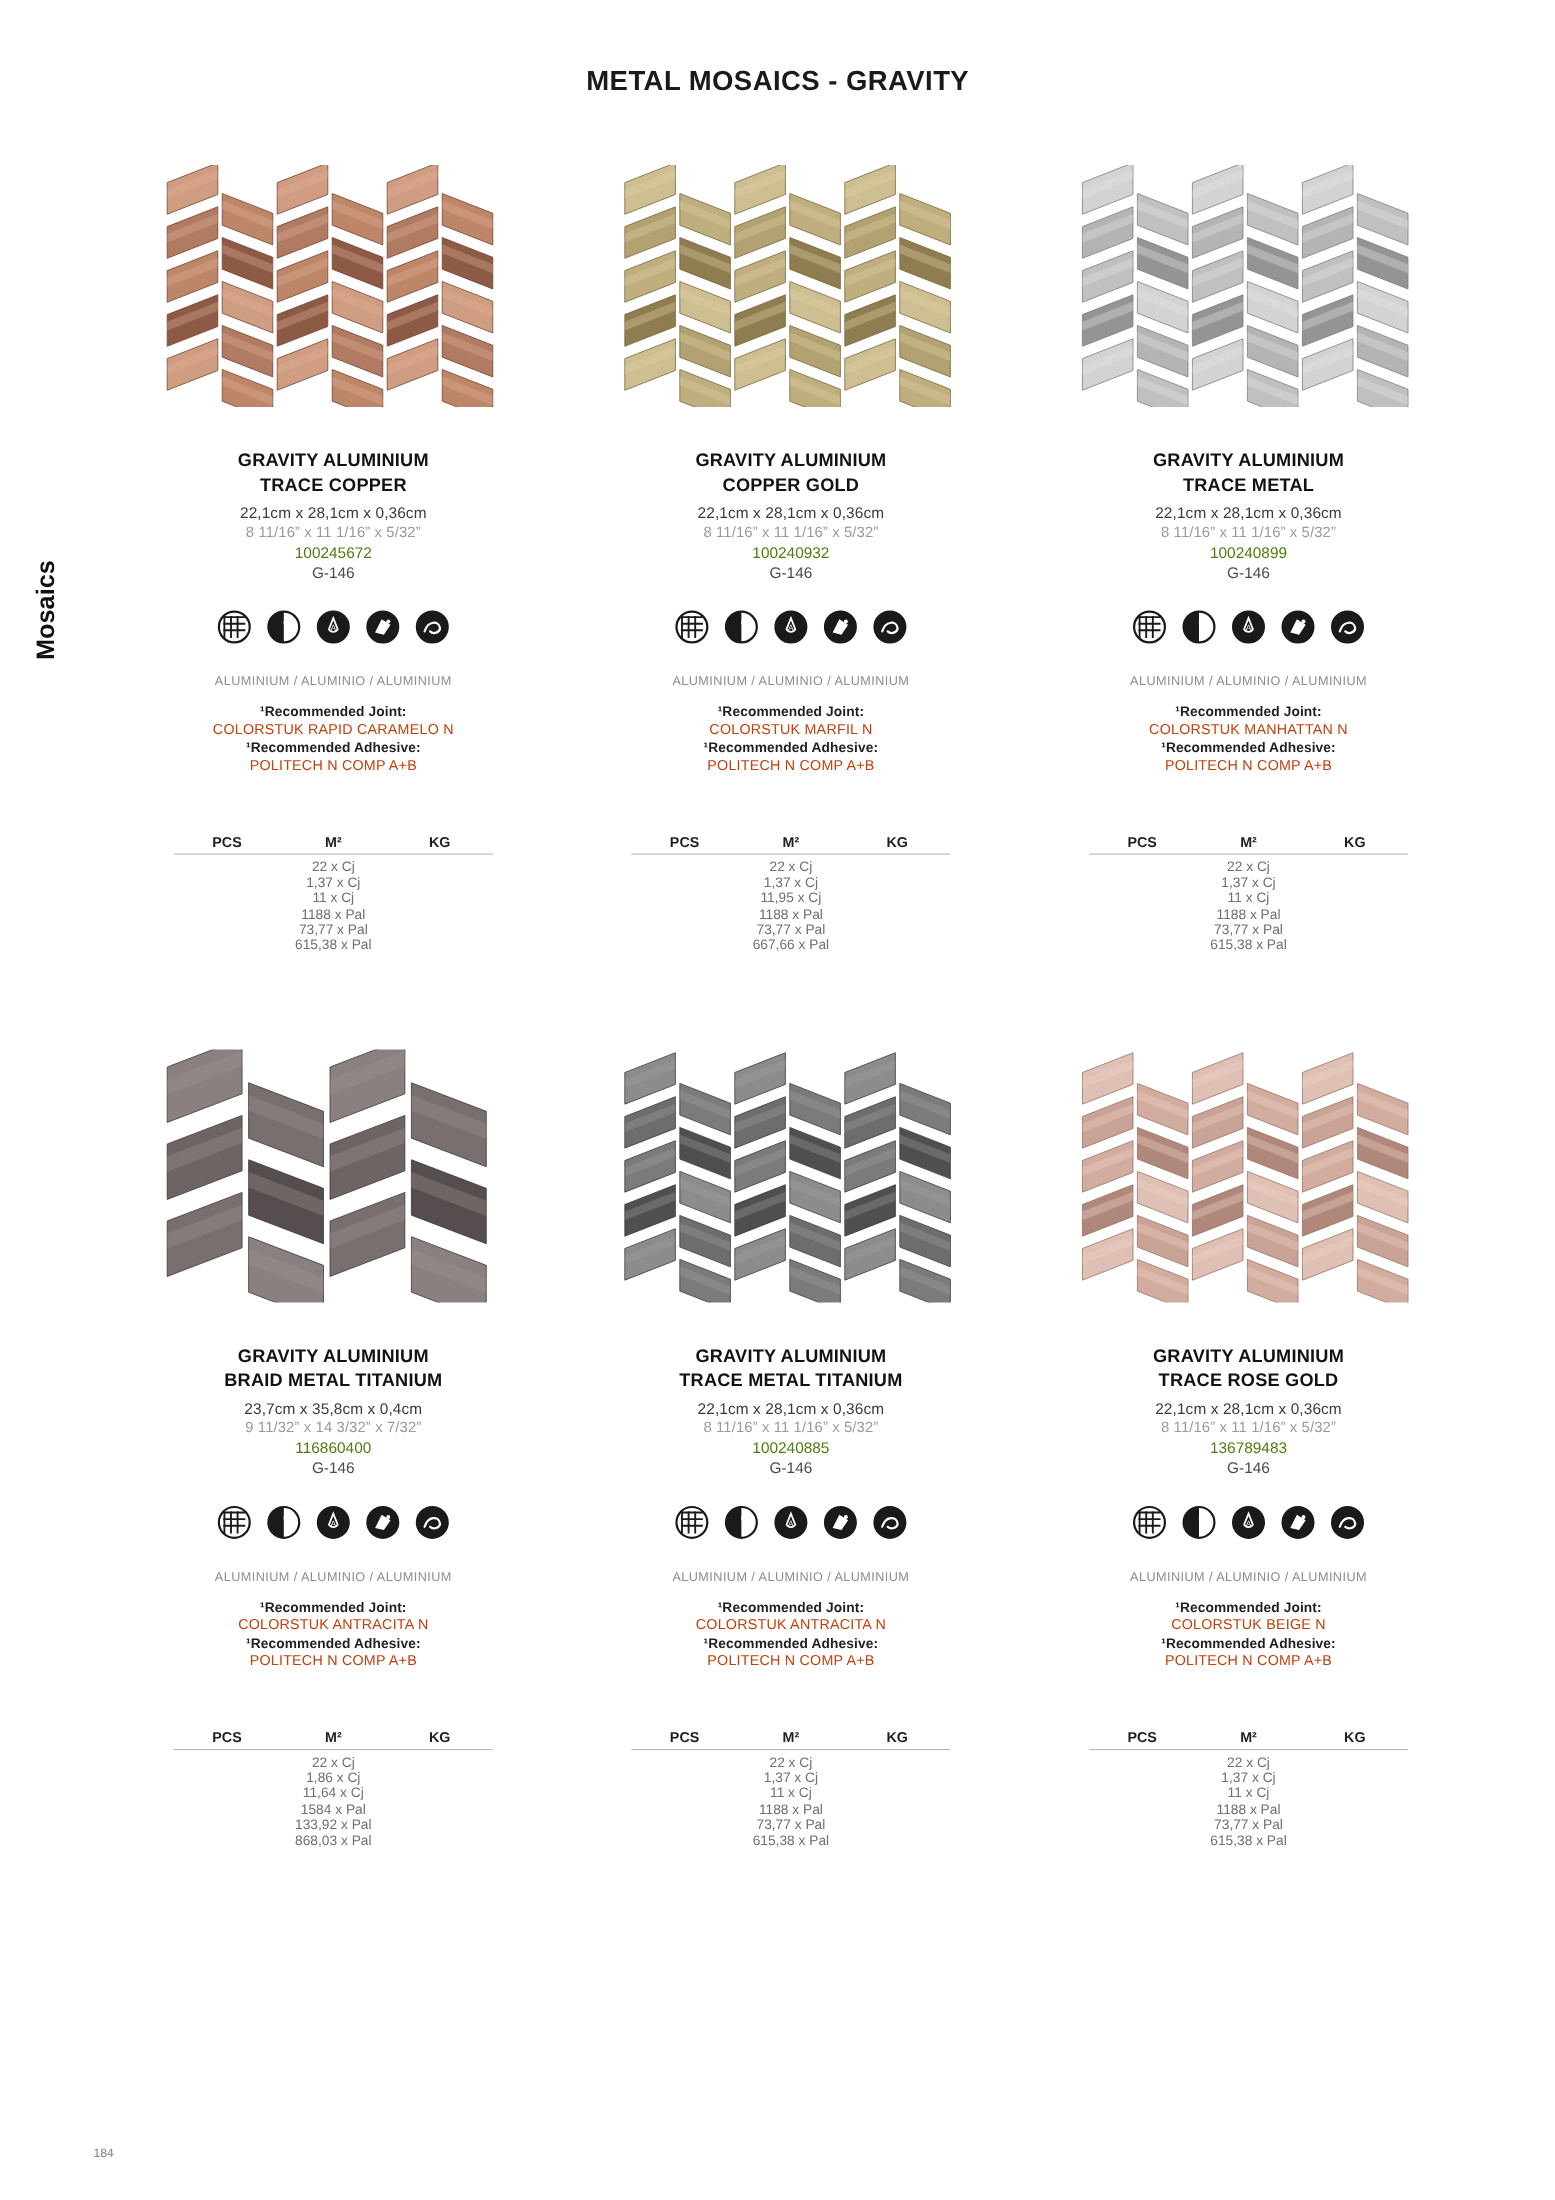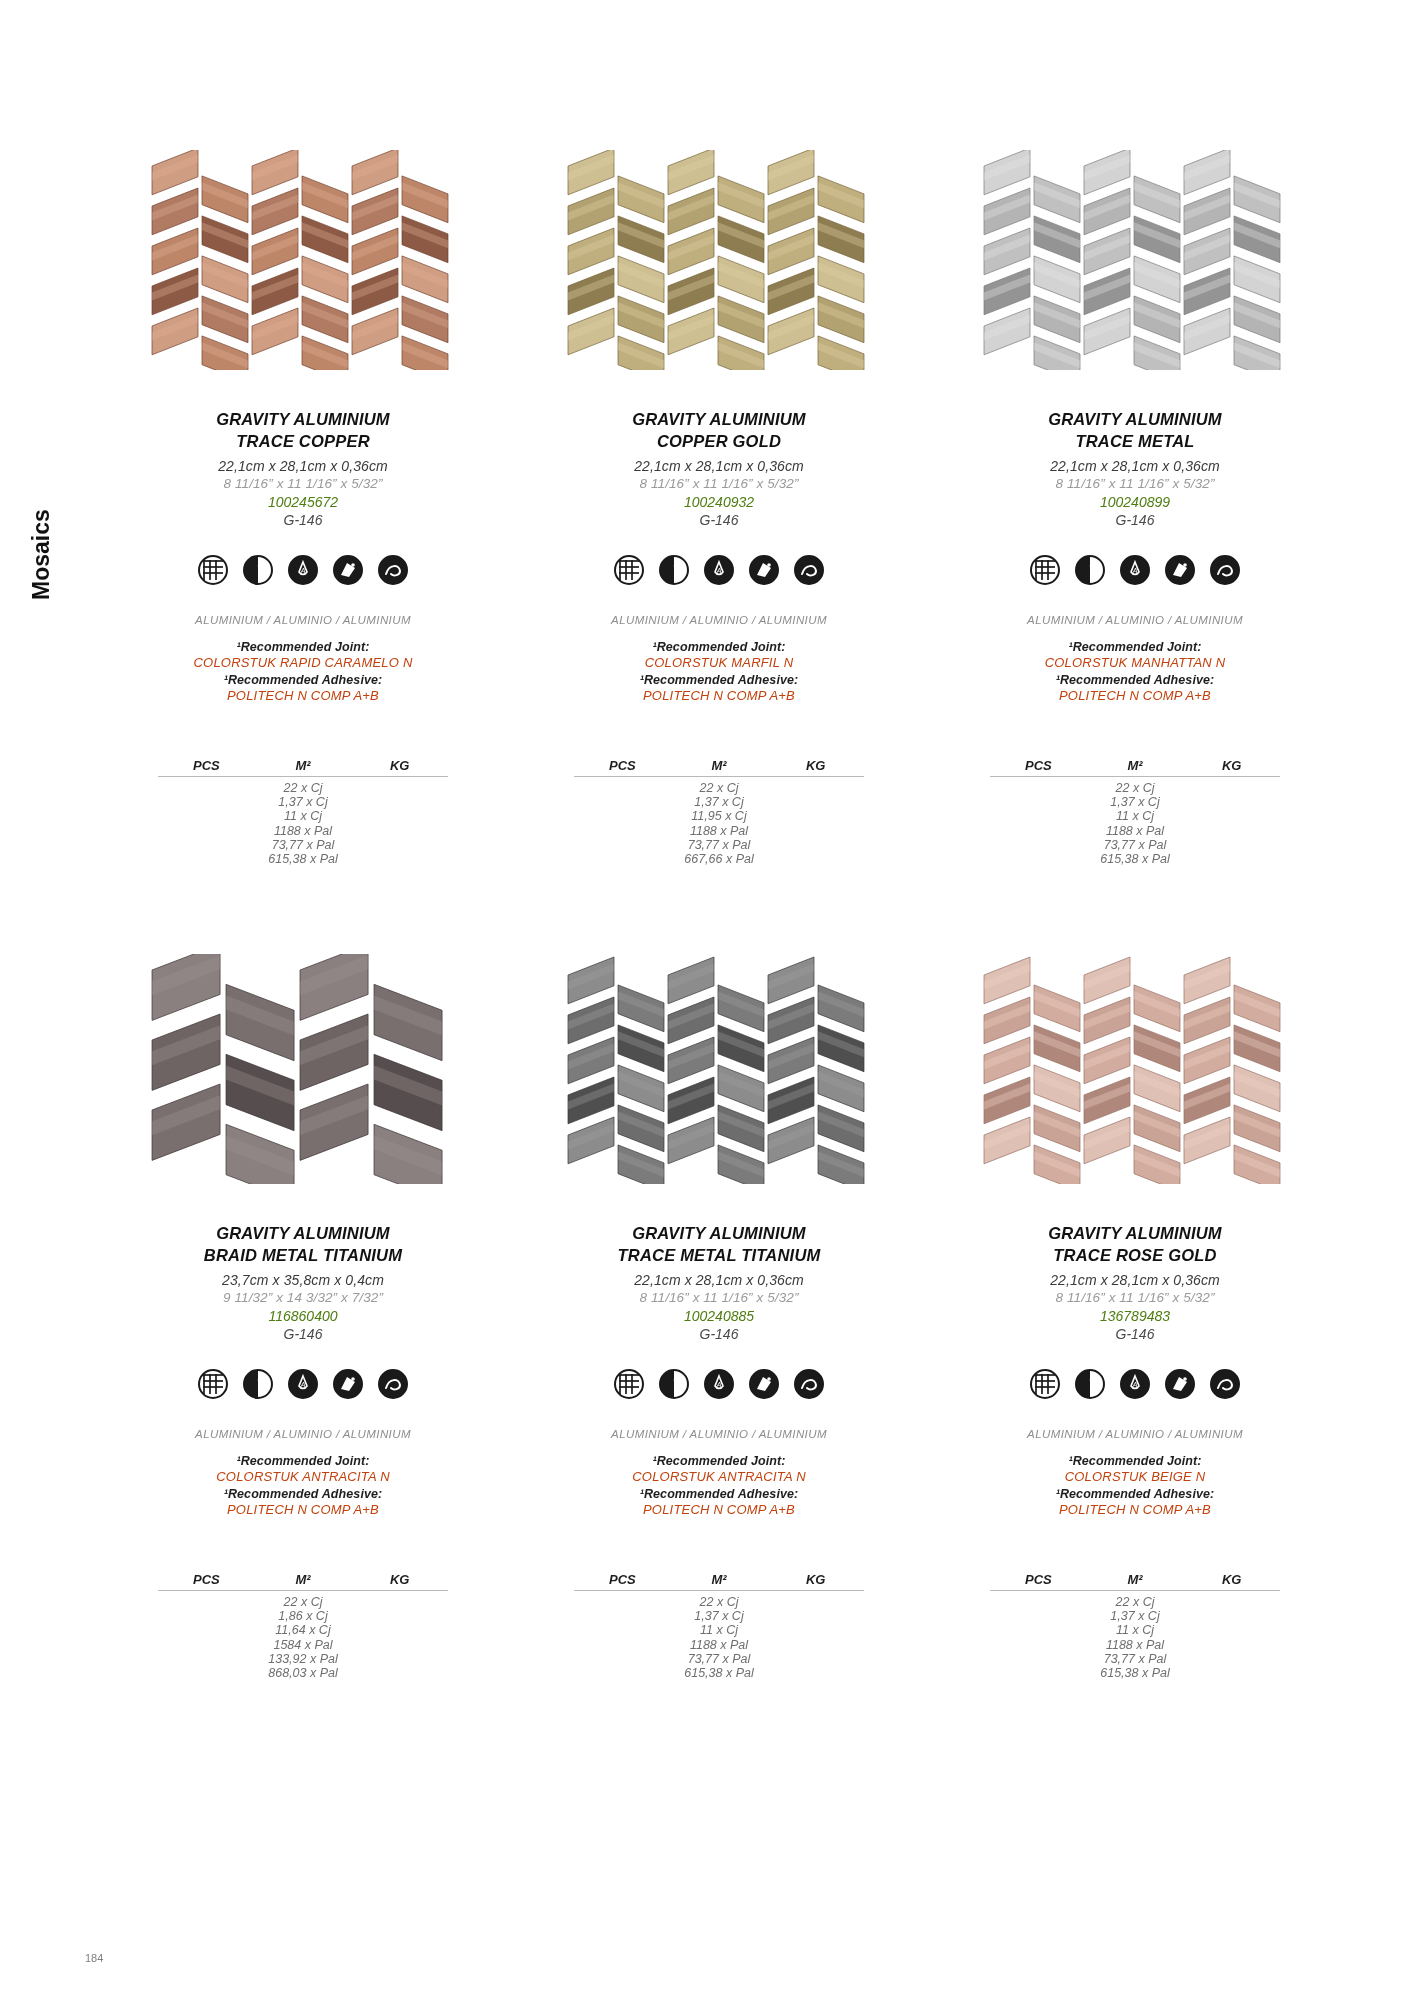--- a/index.html
+++ b/index.html
@@ -29,21 +29,21 @@
   }
 
   
   .grid {
     position: absolute; left: 95px; top: 150px;
     width: 1250px;
     display: flex; flex-wrap: wrap;
   }
   .row { display: flex; width: 100%; }
   .row.row2 { margin-top: 88px; }
-  .cell { width: 416px; display: flex; flex-direction: column; align-items: center; font-style: italic; }
+  .cell { width: 416px; display: flex; flex-direction: column; align-items: center; }
 
   
   .swatch { width: 330px; height: 220px; position: relative; margin-bottom: 38px; }
   .swatch.tall { height: 230px; }
   .swatch svg { display: block; width: 100%; height: 100%; }
 
   
   .p-name {
     font-size: 16.5px; font-weight: bold; line-height: 1.34;
     text-align: center; color: #121212; letter-spacing: .2px;
@@ -101,20 +101,21 @@
   .folio {
     position: absolute; left: 85px; bottom: 36px;
     font-size: 11px; color: #808080;
   }
 </style>
 </head>
 <body>
 
 <div class="page">
 
+  <div class="page-title">METAL MOSAICS - GRAVITY</div>
   <div class="side-tab">Mosaics</div>
 
   <div class="grid">
 
     <div class="row row1">
 
       <div class="cell">
         <div class="swatch">
             <svg viewBox="0 0 330 220">
               <polygon points="14,16 60,-2 60,26.799999999999997 14,44.8" fill="#cf9d82" stroke="rgb(115,64,44)" stroke-width="0.7"></polygon>

